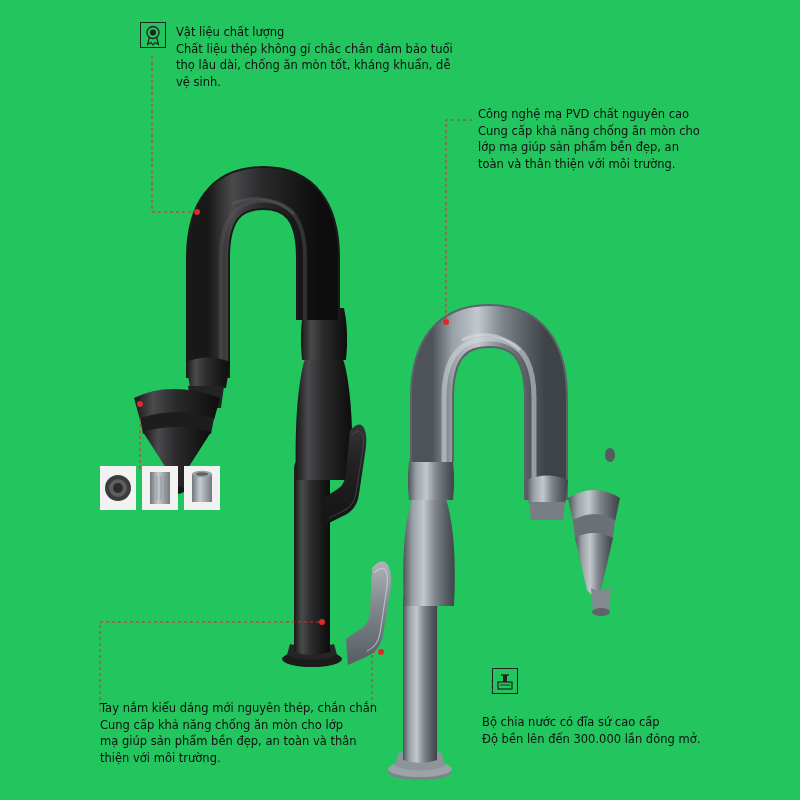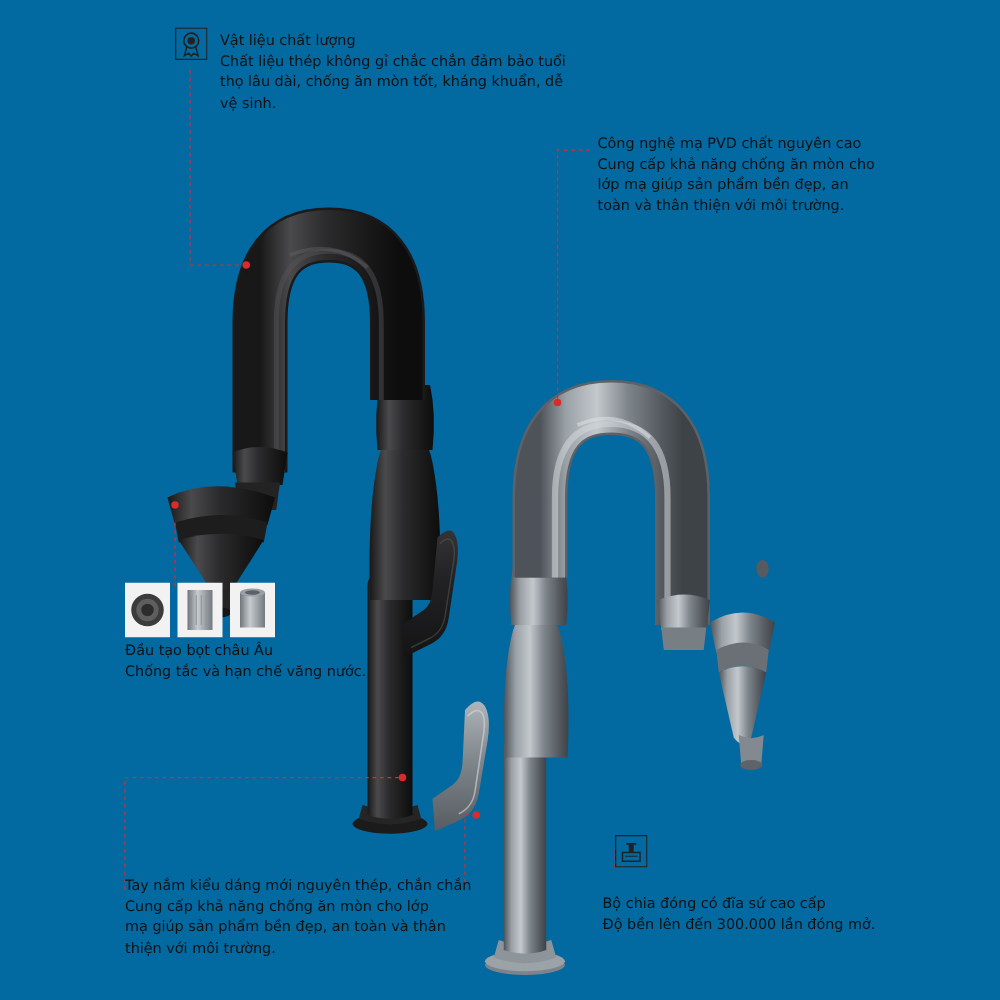--- a/index.html
+++ b/index.html
@@ -4,21 +4,21 @@
 <style>
   html, body {
     margin: 0;
     padding: 0;
     background: #ffffff;
   }
   #page {
     position: relative;
     width: 800px;
     height: 800px;
-    background: #0369a1;
+    background: #22c55e;
     font-family: "DejaVu Sans", sans-serif;
     overflow: hidden;
   }
   .callout {
     position: absolute;
     color: #1a1a1a;
     font-size: 11.5px;
     line-height: 1.45;
   }
   .callout .title {
@@ -227,28 +227,24 @@
   <div class="callout" style="left:176px; top:24px; width:290px;">
     <div class="title">Vật liệu chất lượng</div>
     <div class="body">Chất liệu thép không gỉ chắc chắn đảm bảo tuổi thọ lâu dài, chống ăn mòn tốt, kháng khuẩn, dễ vệ sinh.</div>
   </div>
 
   <div class="callout" style="left:478px; top:106px; width:226px;">
     <div class="title">Công nghệ mạ PVD chất nguyên cao</div>
     <div class="body">Cung cấp khả năng chống ăn mòn cho lớp mạ giúp sản phẩm bền đẹp, an toàn và thân thiện với môi trường.</div>
   </div>
 
-  <div class="callout" style="left:100px; top:512px; width:240px;">
-    <div class="title">Đầu tạo bọt châu Âu</div>
-    <div class="body">Chống tắc và hạn chế văng nước.</div>
-  </div>
 
   <div class="callout" style="left:100px; top:700px; width:258px;">
     <div class="title">Tay nắm kiểu dáng mới nguyên thép, chắn chắn</div>
     <div class="body">Cung cấp khả năng chống ăn mòn cho lớp mạ giúp sản phẩm bền đẹp, an toàn và thân thiện với môi trường.</div>
   </div>
 
   <div class="callout" style="left:482px; top:714px; width:254px;">
-    <div class="title">Bộ chia đóng có đĩa sứ cao cấp</div>
+    <div class="title">Bộ chia nước có đĩa sứ cao cấp</div>
     <div class="body">Độ bền lên đến 300.000 lần đóng mở.</div>
   </div>
 
 </div>
 
 </body></html>

